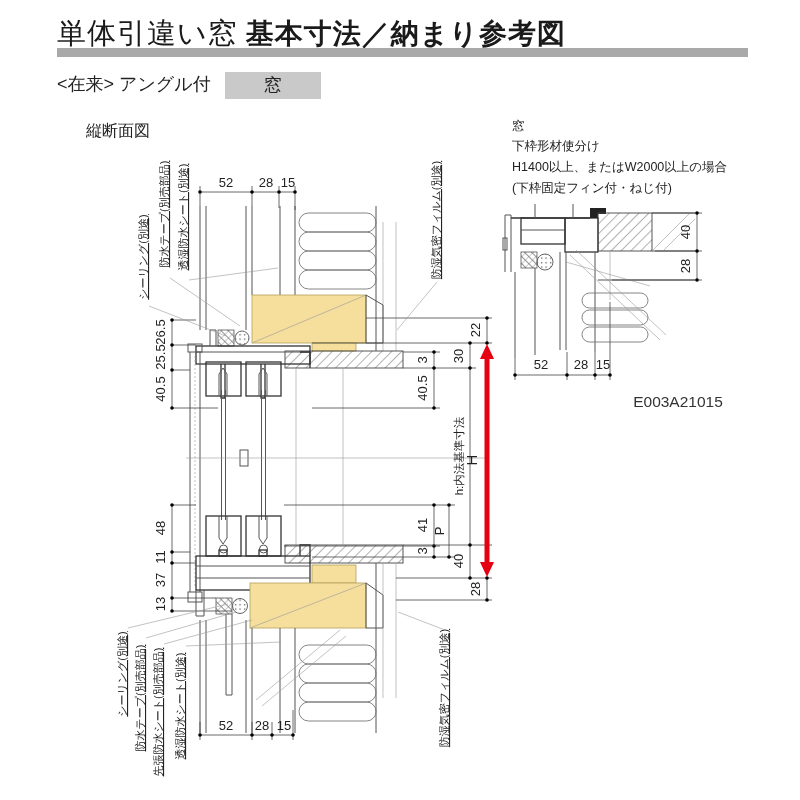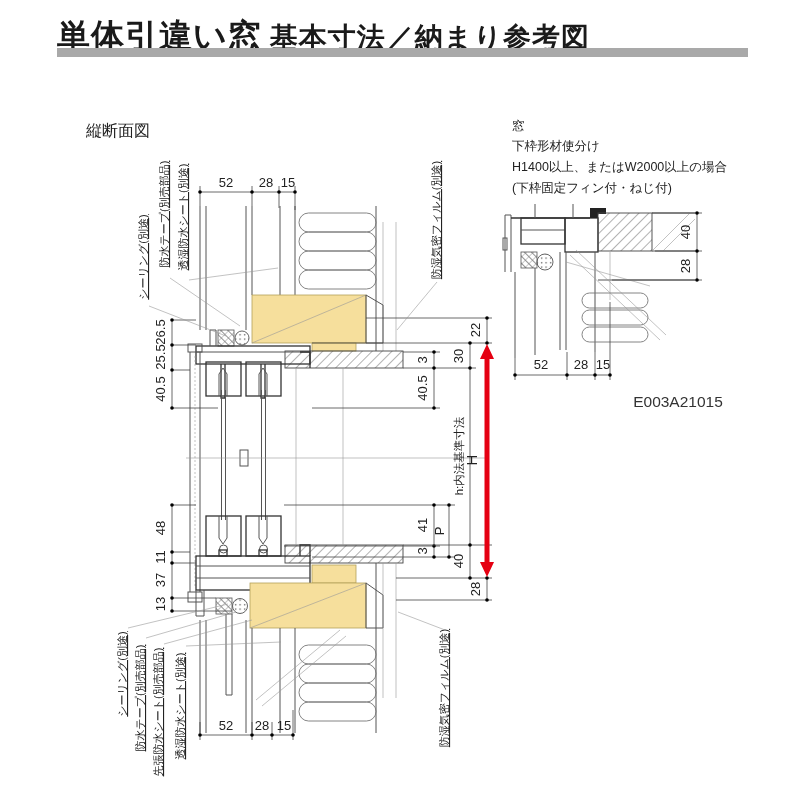--- a/index.html
+++ b/index.html
@@ -1,19 +1,19 @@
 <!DOCTYPE html>
 <html><head>
 <meta charset="utf-8">
 <style>
   html,body{margin:0;padding:0;background:#fff;}
   .page{position:relative;width:800px;height:800px;background:#fff;overflow:hidden;
         font-family:"Liberation Sans","DejaVu Sans",sans-serif;color:#1a1a1a;}
   .hdr{position:absolute;left:57px;top:14px;white-space:nowrap;}
-  .t1{font-size:33px;font-weight:bold;letter-spacing:1px;}
+  .t1{font-size:29px;font-weight:normal;letter-spacing:1px;}
   .t2{font-size:28px;font-weight:bold;margin-left:8px;letter-spacing:1px;}
   .graybar{position:absolute;left:57px;top:48px;width:691px;height:9px;background:#a9a9a9;}
   .subrow{position:absolute;left:57px;top:72px;height:27px;font-size:18px;color:#222;white-space:nowrap;}
   .winbox{display:inline-block;width:96px;height:27px;line-height:27px;text-align:center;
           background:#c9c9c9;margin-left:14px;font-size:18px;vertical-align:top;}
   svg{position:absolute;left:0;top:0;}
   
   .ln{stroke:#555;stroke-width:1;fill:none;}
   .lnd{stroke:#333;stroke-width:1.3;fill:none;}
   .thin{stroke:#999;stroke-width:0.6;fill:none;}
@@ -34,20 +34,23 @@
 </style>
 </head>
 <body>
 
 <div class="page">
 
   <div class="hdr">
     <span class="t1">単体引違い窓</span><span class="t2">基本寸法／納まり参考図</span>
   </div>
   <div class="graybar"></div>
+  <div class="subrow">
+    <span>&lt;在来&gt; アングル付</span><span class="winbox">窓</span>
+  </div>
 
   <svg width="800" height="800" viewBox="0 0 800 800">
     <defs>
       <pattern id="h45" width="7" height="7" patternUnits="userSpaceOnUse" patternTransform="rotate(45)">
         <line x1="0" y1="0" x2="0" y2="7" stroke="#666" stroke-width="1"></line>
       </pattern>
       <pattern id="hx" width="5" height="5" patternUnits="userSpaceOnUse" patternTransform="rotate(45)">
         <line x1="0" y1="0" x2="0" y2="5" stroke="#777" stroke-width="0.8"></line>
         <line x1="0" y1="2.5" x2="5" y2="2.5" stroke="#777" stroke-width="0.8"></line>
       </pattern>

